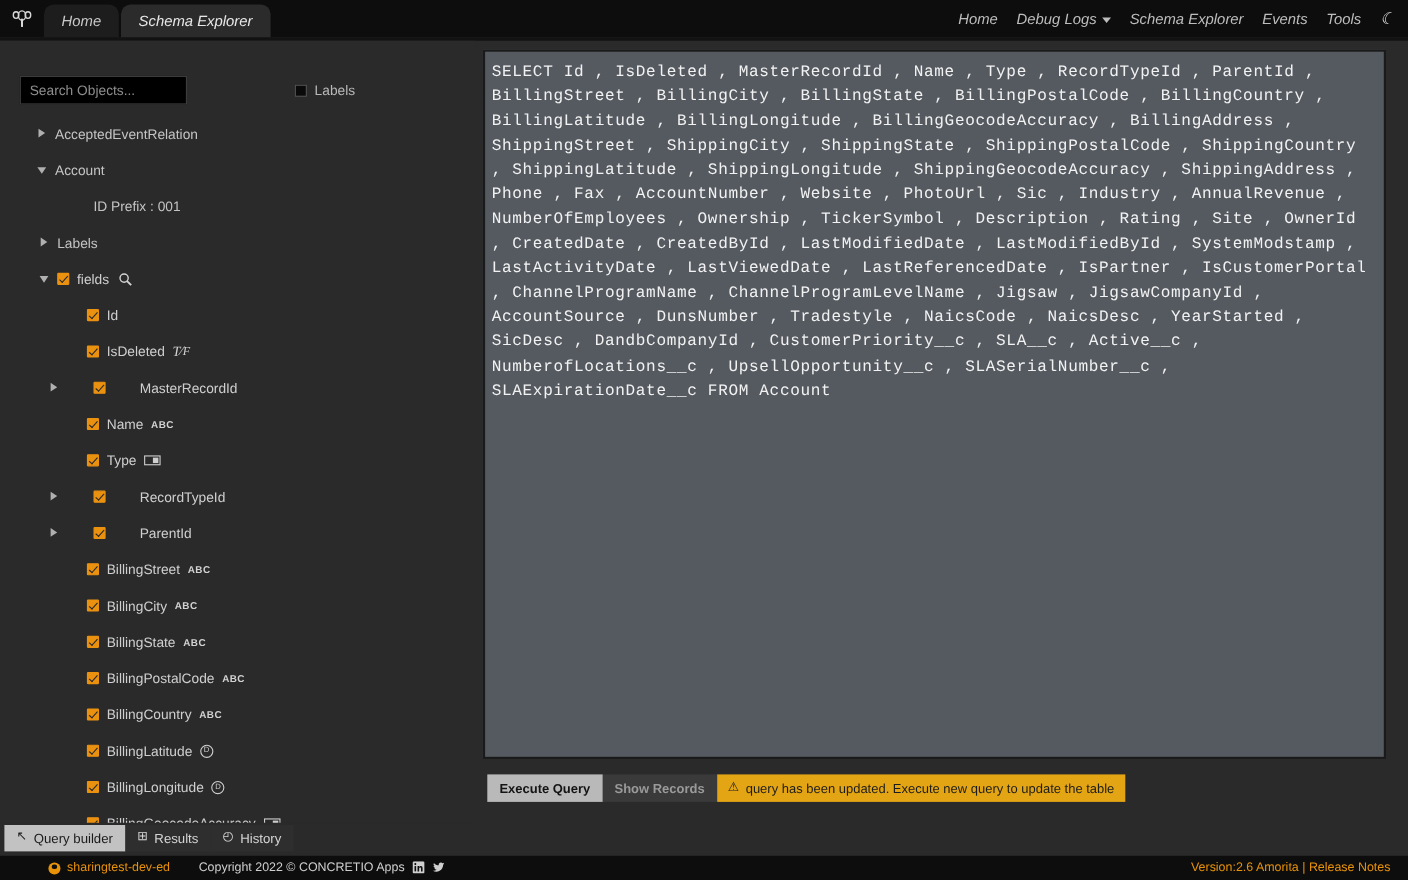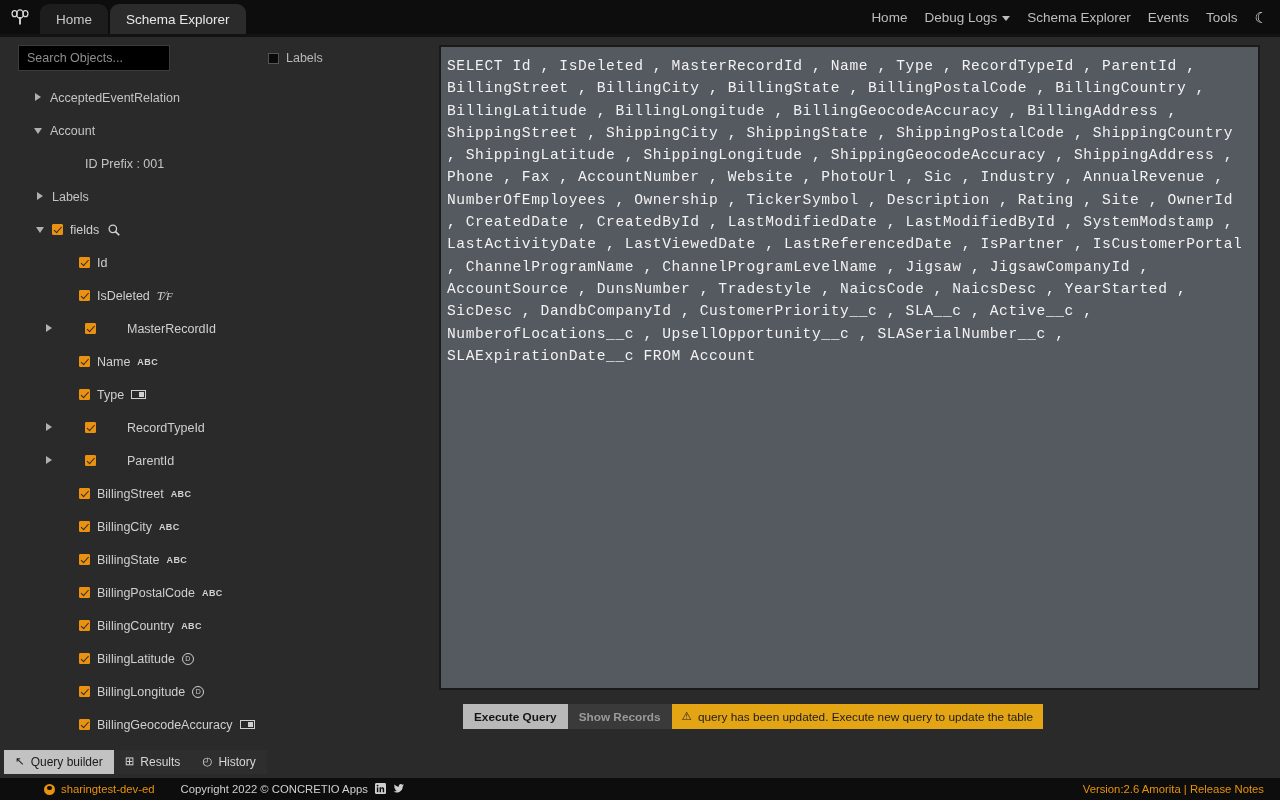--- a/index.html
+++ b/index.html
@@ -7,21 +7,21 @@
     width: 1280px; height: 800px;
     background: #1b1b1b;
     font-family: "Liberation Sans", sans-serif;
     overflow: hidden;
   }
   #app { position: relative; width: 1280px; height: 800px; background: #2a2a2a; }
 
   
   .topnav {
     position: absolute; top: 0; left: 0; width: 1280px; height: 34px;
-    background: #0d0d0d; display: flex; align-items: center;
+    background: #0d0d0d; display: flex; align-items: center; font-style: italic;
   }
   .logo-wrap { width: 40px; height: 34px; display: flex; align-items: center; justify-content: center; }
   .logo-glyph { width: 20px; height: 20px; display: block; }
   .nav-tabs { display: flex; align-items: flex-end; height: 34px; }
   .nav-tab {
     height: 30px; padding: 0 16px; display: flex; align-items: center;
     font-size: 13.5px; color: #c9c9c9; border-radius: 9px 9px 0 0;
     background: #1d1d1d; margin-right: 2px;
   }
   .nav-tab.active { background: #2b2b2b; color: #e8e8e8; }
@@ -32,21 +32,21 @@
     border-top: 5px solid #bdbdbd; display: inline-block; position: relative; top: 1px;
   }
   .moon { font-size: 15px; color: #d8d8d8; line-height: 1; }
   .topnav-underline { position:absolute; top:34px; left:0; width:1280px; height:3px; background:#121212; }
 
   
   .sidebar {
     position: absolute; top: 37px; left: 0; width: 432px; height: 711px;
     background: #2a2a2a; overflow: hidden;
   }
-  .sb-top { display: flex; align-items: center; padding: 8px 0 6px 18px; }
+  .sb-top { display: flex; align-items: center; padding: 8px 0 6px 18px; margin-top: 24px; }
   .search-input {
     width: 152px; height: 26px; background: #000; border: 1px solid #3c3c3c;
     color: #cfcfcf; font-size: 12.5px; padding: 0 8px;
     font-family: "Liberation Sans", sans-serif;
   }
   .search-input::placeholder { color: #8d8d8d; }
   .labels-toggle { display: flex; align-items: center; gap: 7px; margin-left: 98px; }
   .chk-dark {
     width: 11px; height: 11px; background: #0a0a0a; border: 1px solid #555;
     display: inline-block;
@@ -109,21 +109,20 @@
     line-height: 22.3px; letter-spacing: 0.6px; white-space: pre-wrap;
     word-break: break-word;
   }
 
   
   .actionbar { position: absolute; left: 443px; top: 704px; display: flex; align-items: stretch; height: 25px; }
   .btn-exec {
     background: #b9b9b9; color: #141414; font-size: 11.8px; font-weight: bold;
     padding: 0 11px; display: flex; align-items: center; border: none;
     font-family: "Liberation Sans", sans-serif;
-    margin-left: 20px;
   }
   .btn-show {
     background: #3a3a3a; color: #9a9a9a; font-size: 11.8px; font-weight: bold;
     padding: 2px 11px; display: flex; align-items: center; border: none;
     font-family: "Liberation Sans", sans-serif;
   }
   .warn-pill {
     background: #e3a514; color: #1d1d1d; font-size: 11.8px;
     padding: 0 10px; display: flex; align-items: center; gap: 6px; white-space: nowrap;
   }

